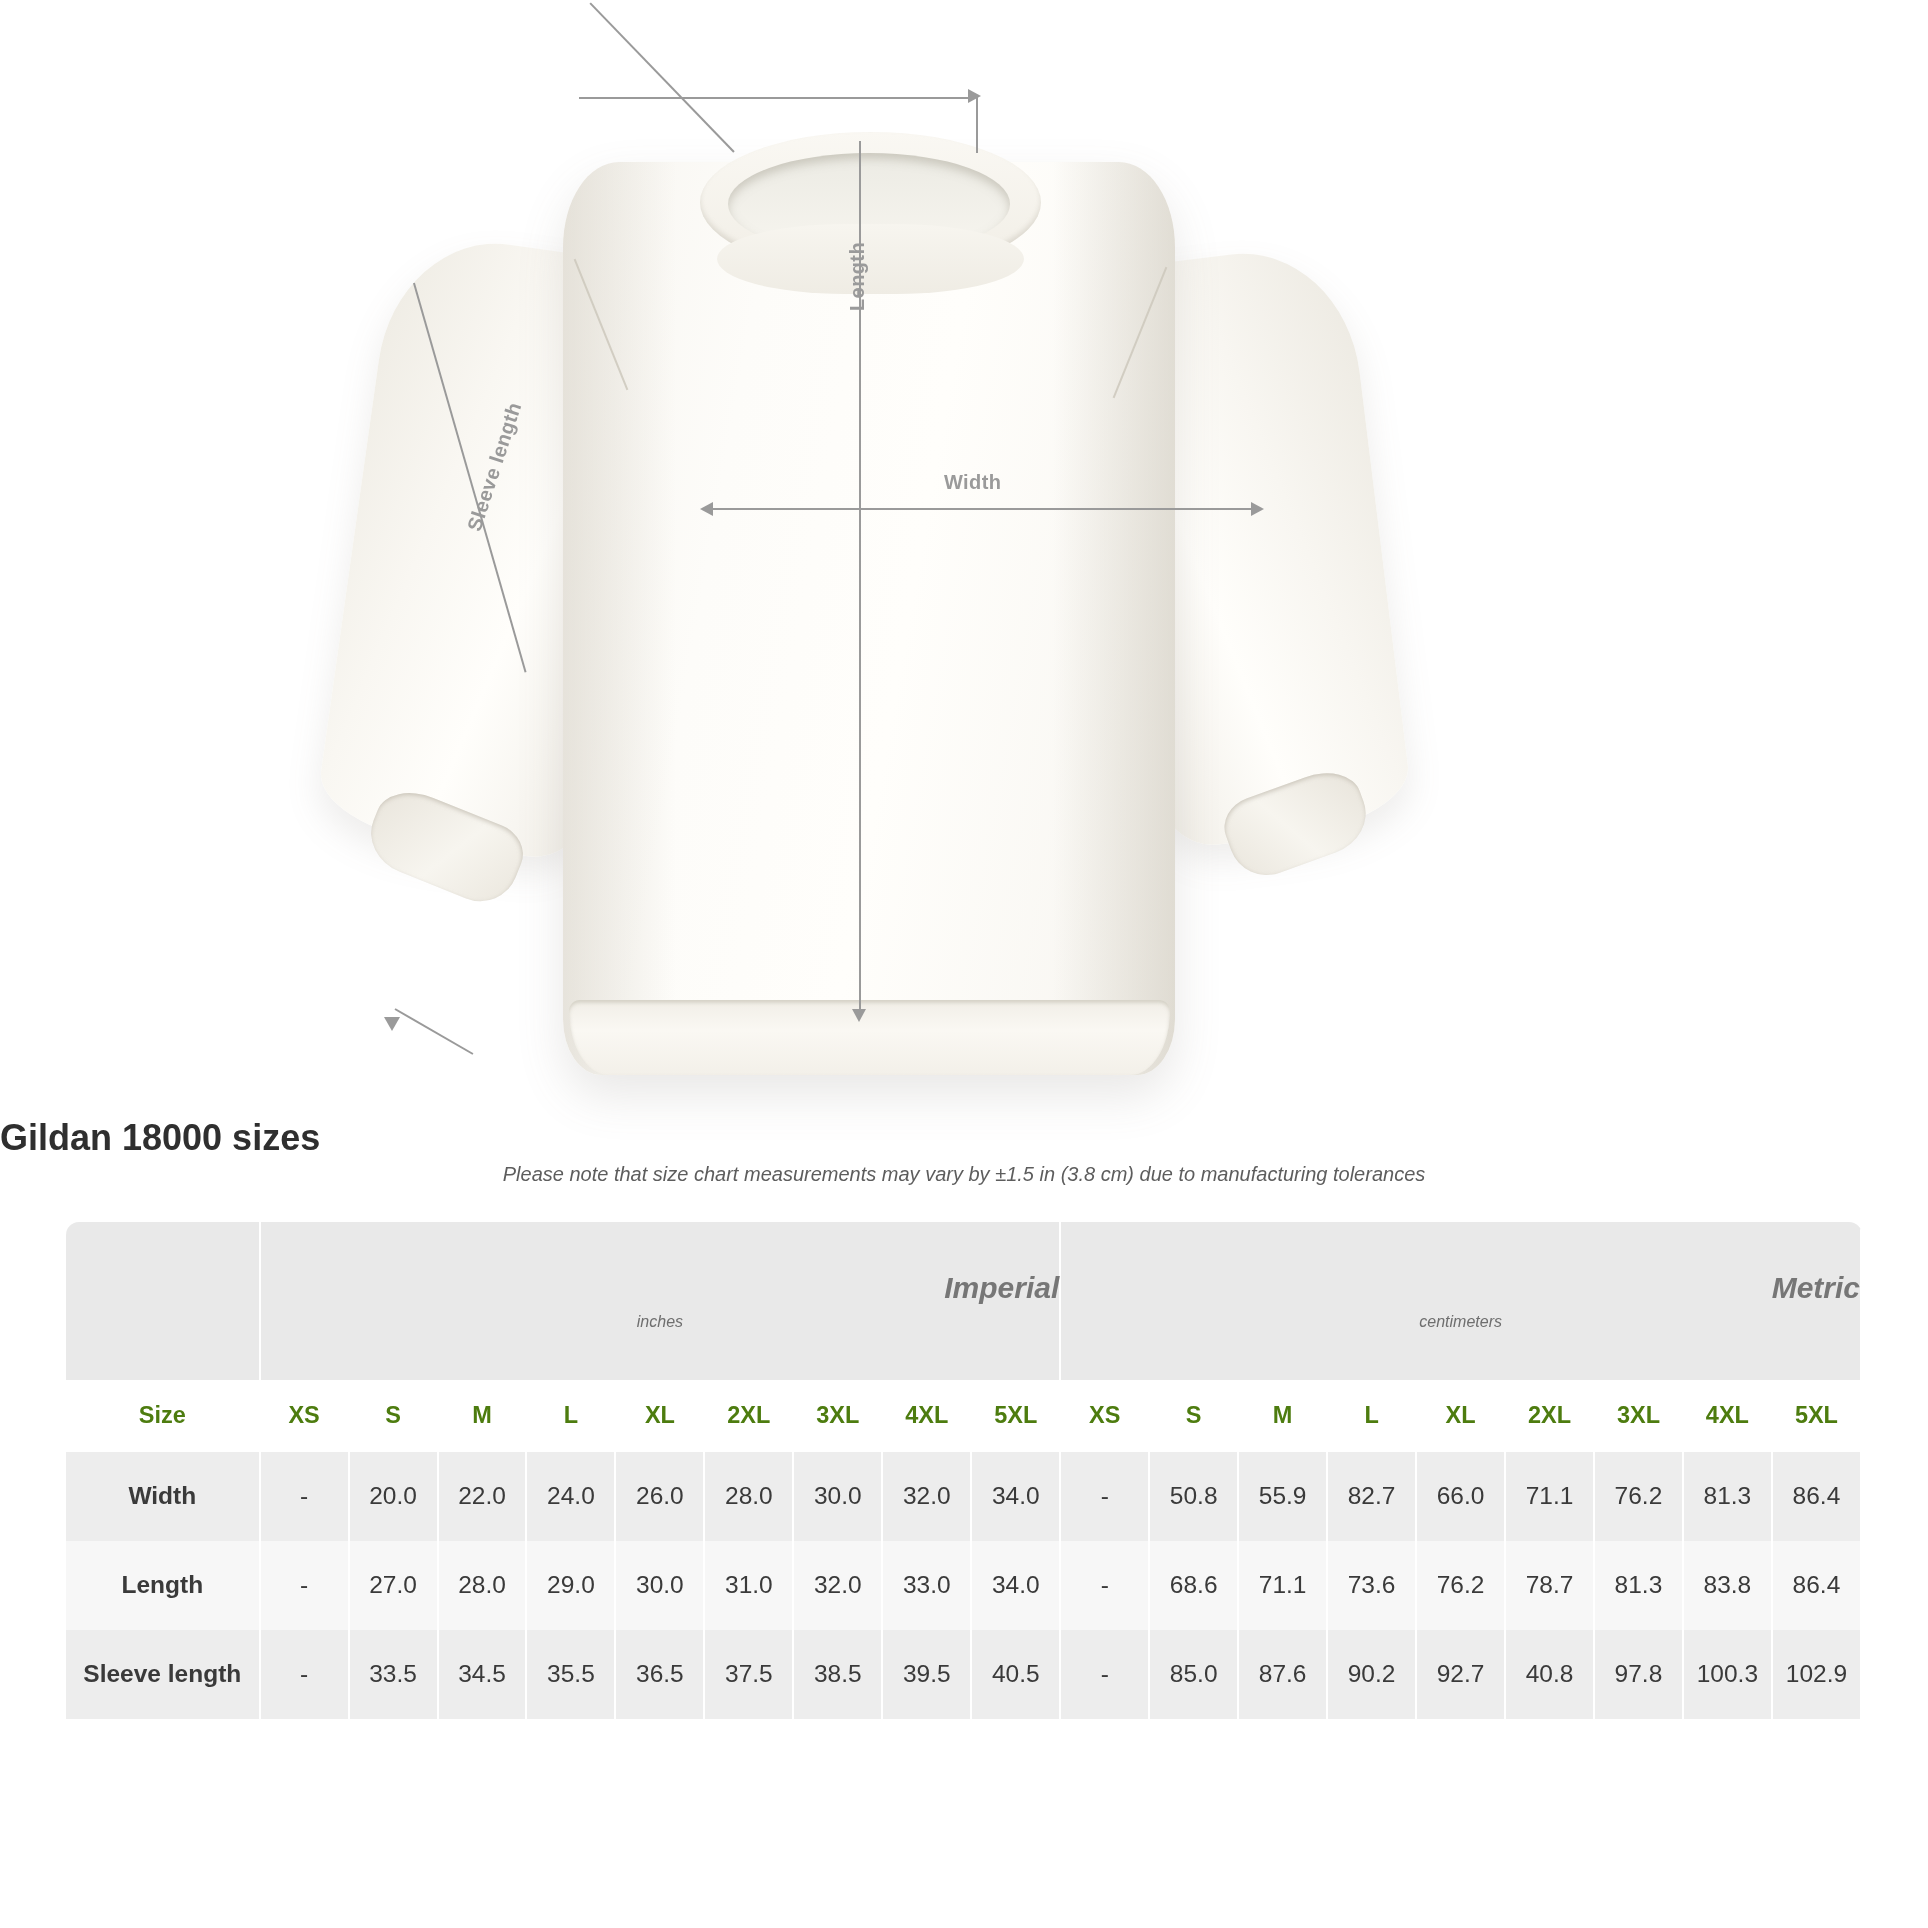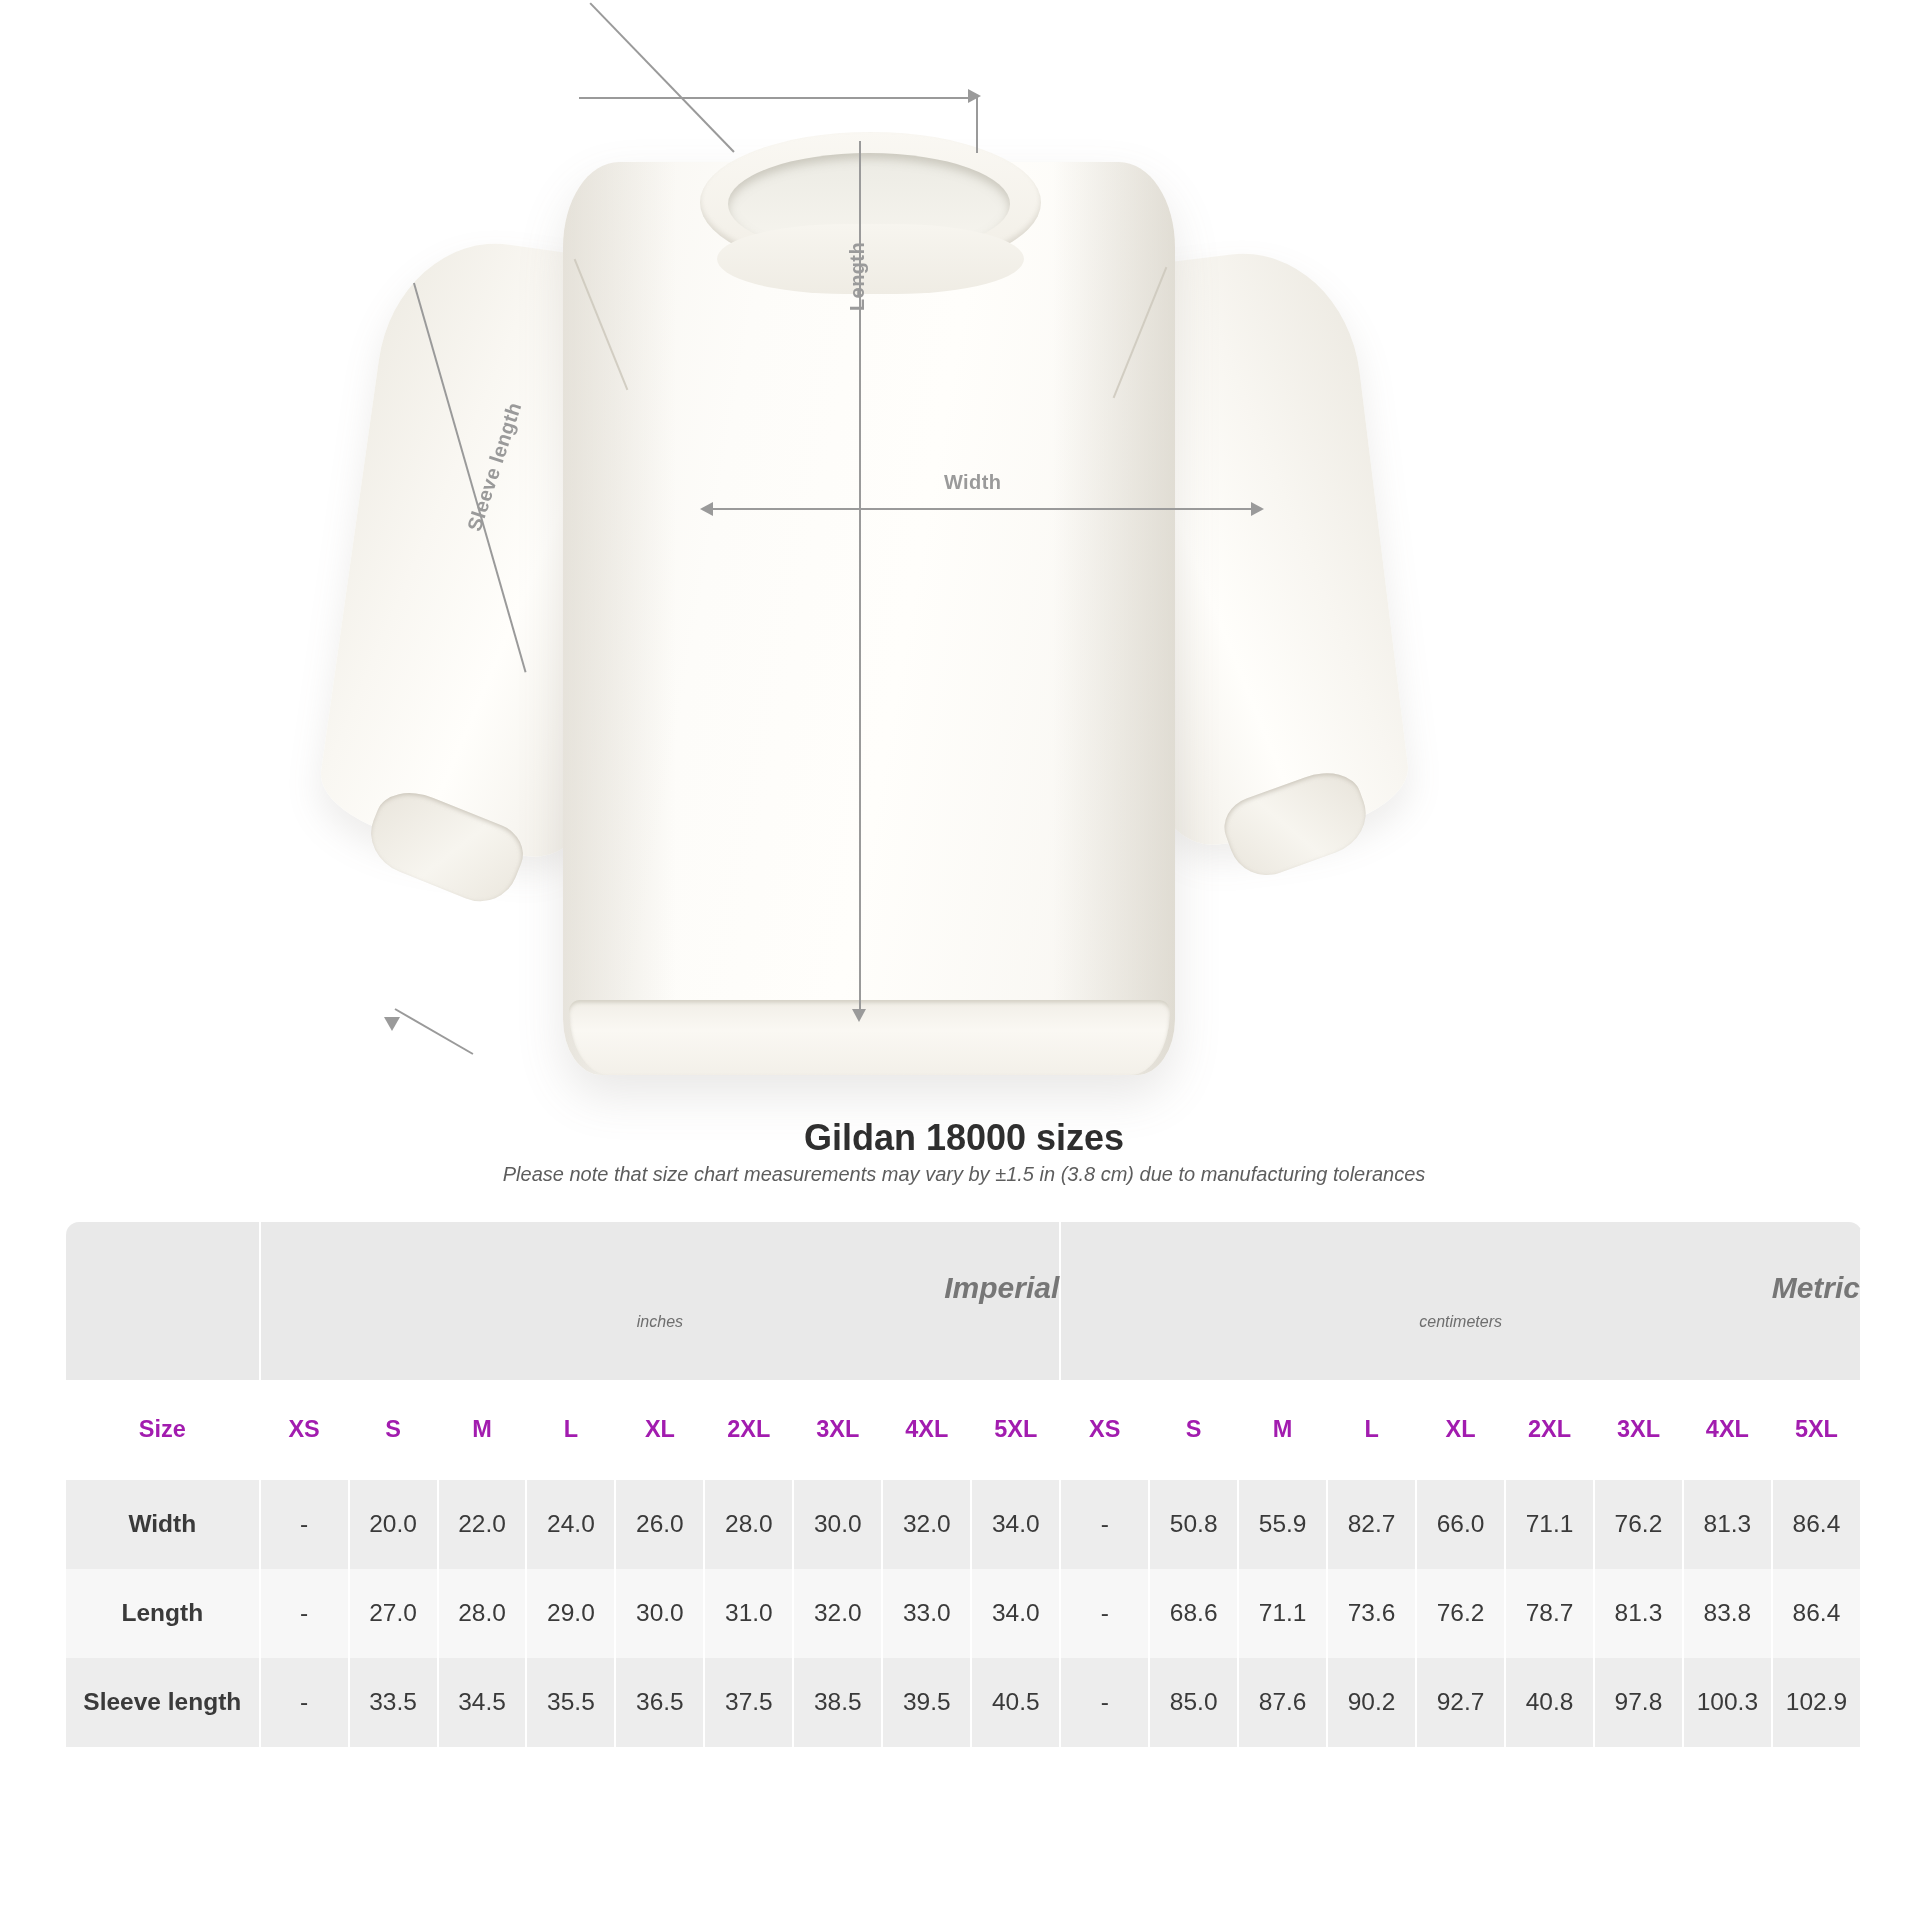--- a/index.html
+++ b/index.html
@@ -225,21 +225,20 @@
     border-top: 14px solid #9a9a9a;
   }
   #sl-label {
     left: 463px; top: 527px;
     transform: rotate(-72deg);
     transform-origin: left top;
   }
 
   
   .heading {
-    text-align: center;
     font-size: 36px;
     font-weight: bold;
     color: #2f2f2f;
     margin: 0;
     padding-top: 5.6px;
   }
   .subheading {
     text-align: center;
     font-size: 20px;
     font-style: italic;
@@ -278,24 +277,24 @@
     text-align: right;
   }
   .unit-sub {
     font-size: 16px;
     font-style: italic;
     color: #6e6e6e;
     margin-top: 7.5px;
   }
   .head-row td {
     background: #ffffff;
-    height: 100px;
+    height: 72px;
     font-size: 23.5px;
     font-weight: bold;
-    color: #a21caf;
+    color: #4d7c0f;
     vertical-align: middle;
   }
   .data-row td {
     height: 89px;
     font-size: 24.5px;
     vertical-align: middle;
     color: #3a3a3a;
   }
   .row-shade td { background: #ededed; }
   .row-plain td { background: #f7f7f7; }

